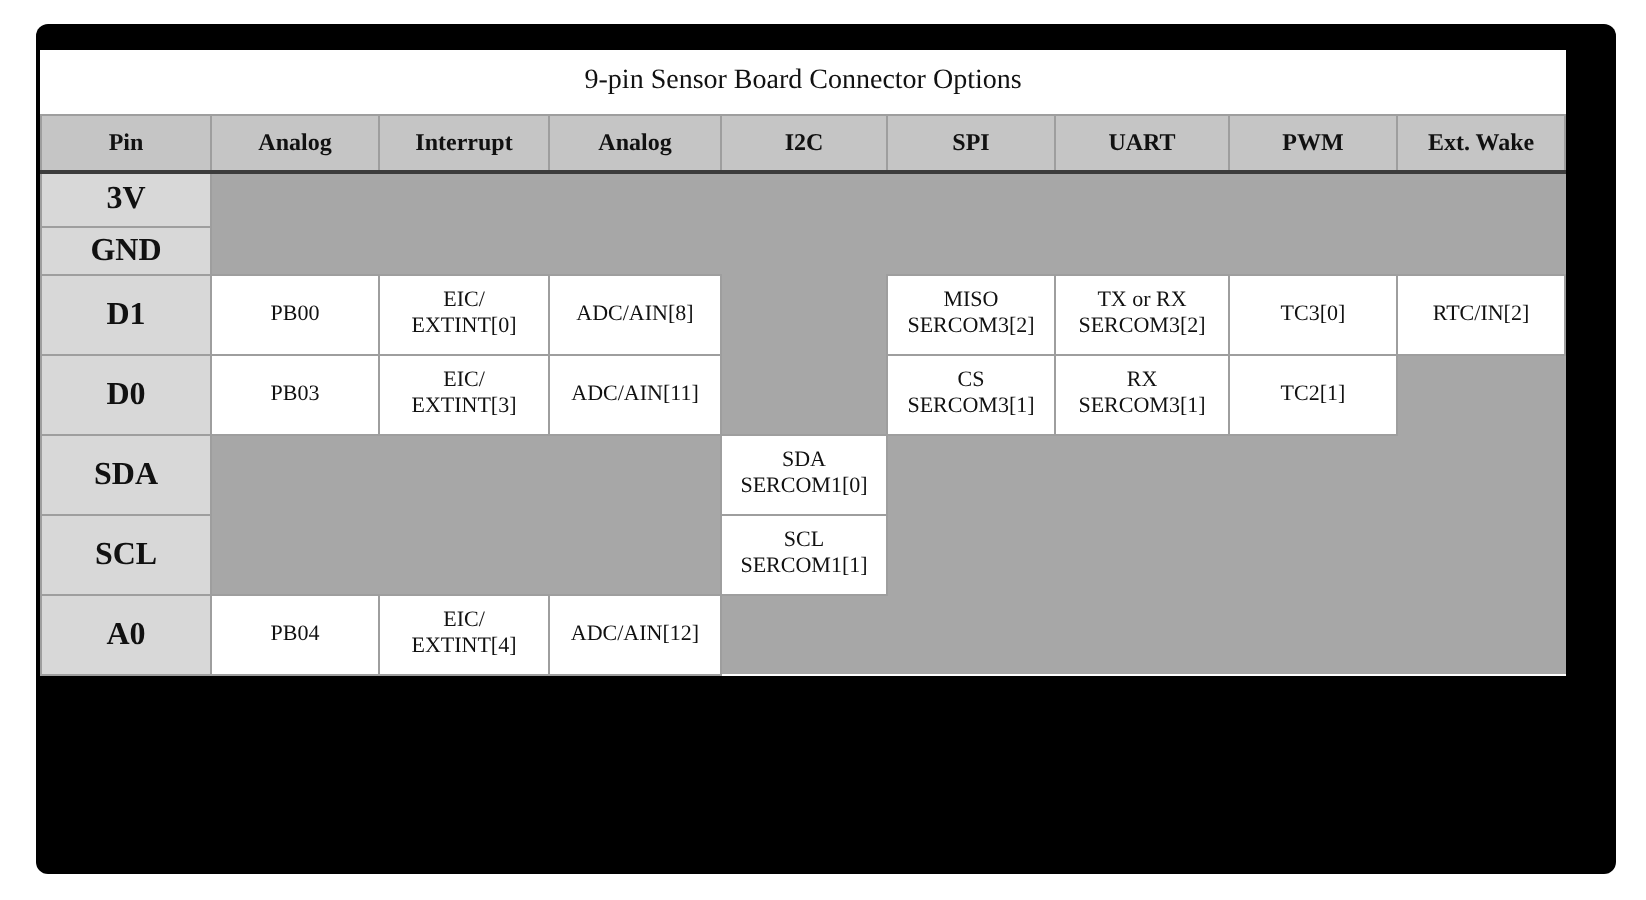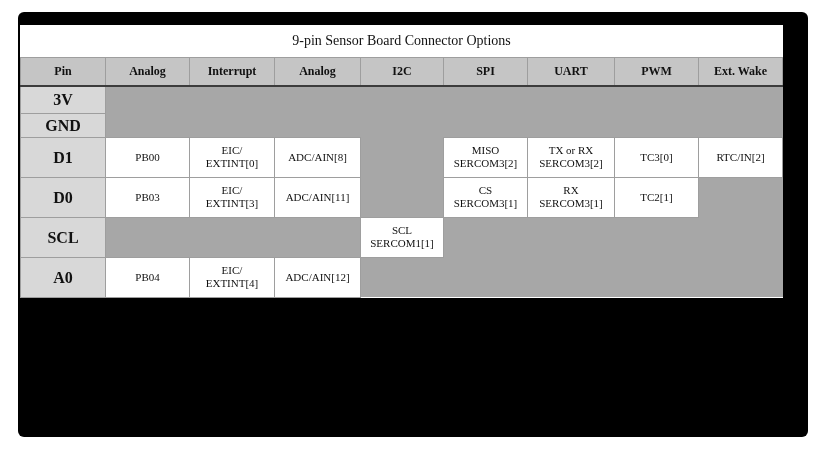--- a/index.html
+++ b/index.html
@@ -147,20 +147,32 @@
       <td class="data-cell">CS
 SERCOM3[1]</td>
       <td class="data-cell">RX
 SERCOM3[1]</td>
       <td class="data-cell">TC2[1]</td>
       <td class="data-cell empty"></td>
     </tr>
 
 
 
+    <tr class="h-lg">
+      <td class="pin-cell">SDA</td>
+      <td class="data-cell empty"></td>
+      <td class="data-cell empty"></td>
+      <td class="data-cell empty"></td>
+      <td class="data-cell">SDA
+SERCOM1[0]</td>
+      <td class="data-cell empty"></td>
+      <td class="data-cell empty"></td>
+      <td class="data-cell empty"></td>
+      <td class="data-cell empty"></td>
+    </tr>
 
     <tr class="h-lg">
       <td class="pin-cell">SCL</td>
       <td class="data-cell empty"></td>
       <td class="data-cell empty"></td>
       <td class="data-cell empty"></td>
       <td class="data-cell">SCL
 SERCOM1[1]</td>
       <td class="data-cell empty"></td>
       <td class="data-cell empty"></td>

